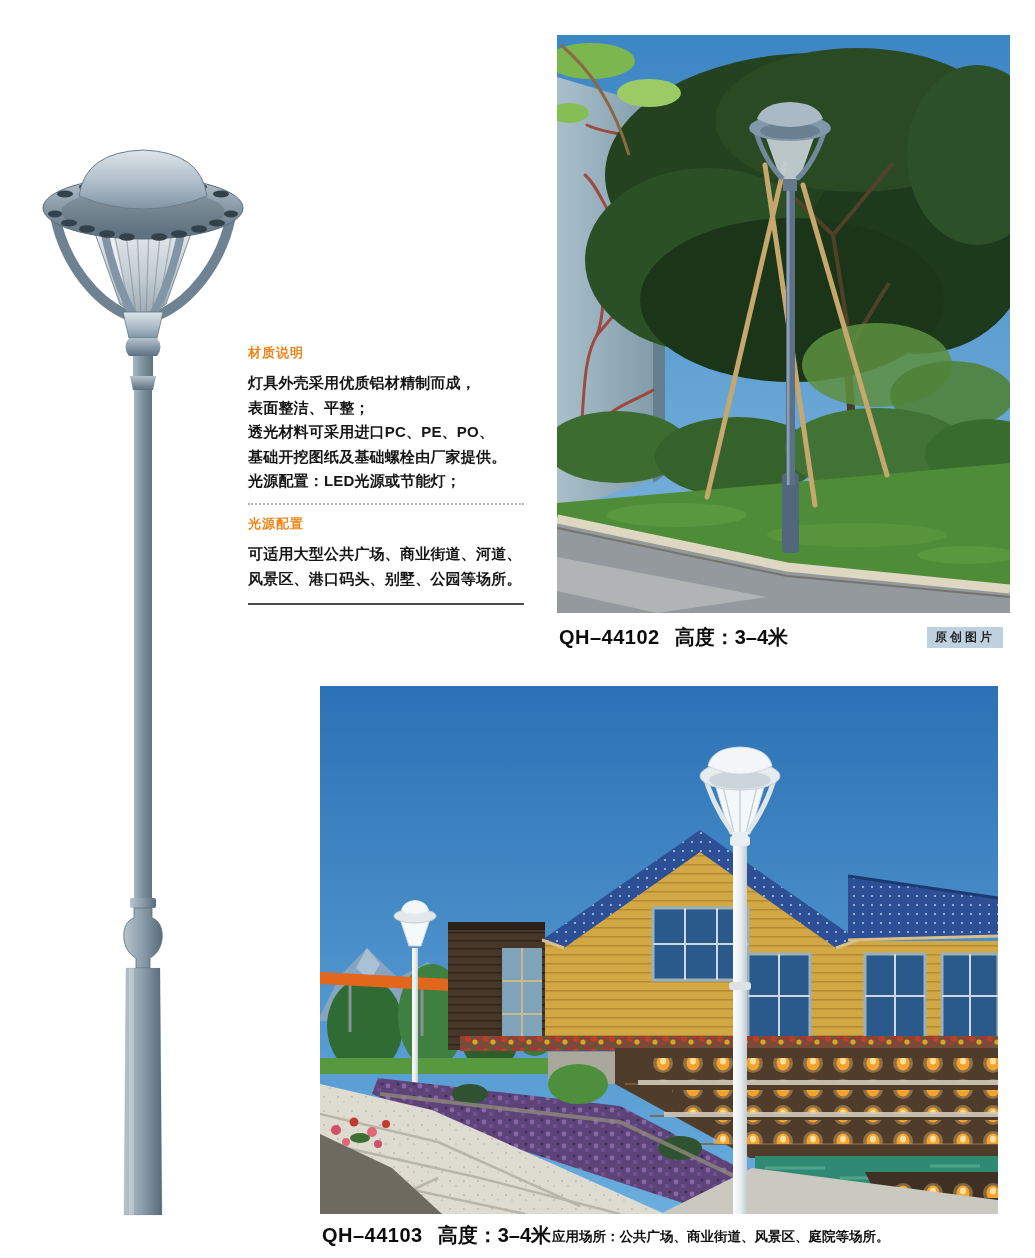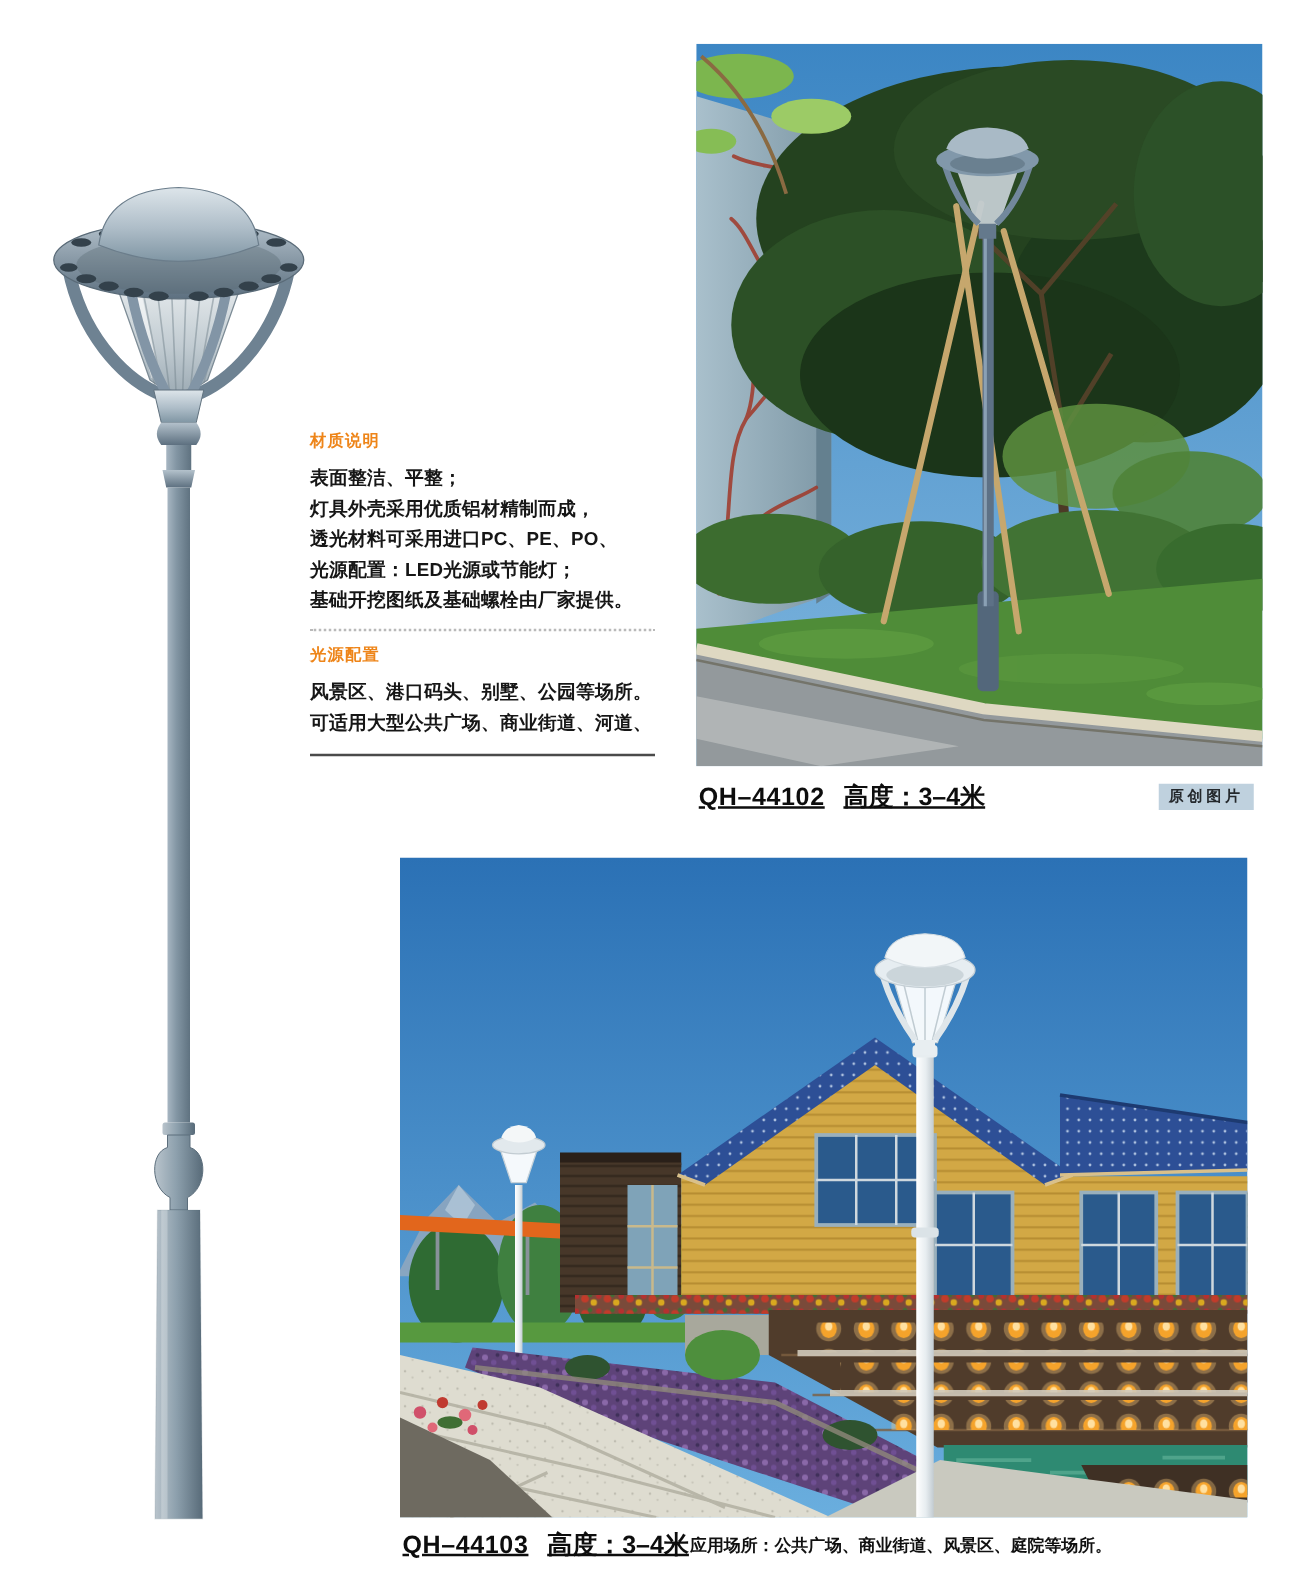--- a/index.html
+++ b/index.html
@@ -18,21 +18,21 @@
   .solid-rule{border:none;border-top:2px solid #4a4a4a;margin:12px 0 0 0;}
   
   .photo-top{position:absolute;left:557px;top:35px;}
   .photo-bottom{position:absolute;left:320px;top:686px;}
   .badge{
     position:absolute;left:927px;top:589px;width:76px;height:21px;
     background:rgba(186,205,219,0.92);color:#24282c;font-size:12px;font-weight:bold;
     display:flex;align-items:center;justify-content:center;letter-spacing:3px;margin-top:38px;
   }
   
-  .caption{position:absolute;font-weight:bold;color:#0d0d0d;font-size:20px;white-space:nowrap;text-decoration:underline;}
+  .caption{position:absolute;font-weight:bold;color:#0d0d0d;font-size:20px;white-space:nowrap;}
   .caption .model{letter-spacing:0.5px;}
   .caption .height{margin-left:15px;}
   .cap-44101{left:62px;top:1222px;}
   .cap-44102{left:559px;top:624px;}
   .cap-44103{left:322px;top:1222px;}
   .caption-note{
     position:absolute;left:552px;top:1228px;font-size:13.5px;font-weight:bold;color:#101010;white-space:nowrap;
   }
 </style>
 </head>
@@ -126,29 +126,29 @@
       <rect x="95" y="760" width="26" height="10" rx="2" fill="url(#gPoleLow)"></rect>
       <path d="M99,770 L117,770 L117,780 C131,784 131,812 115,820 L115,830 L101,830 L101,820 C85,812 85,784 99,780 Z" fill="url(#gPoleLow)" stroke="#5c6e7c" stroke-width="0.8"></path>
     </g>
 
     <path d="M91,830 L125,830 L127,1077 L89,1077 Z" fill="url(#gPoleLow)" stroke="#56697727" stroke-width="1"></path>
     <rect x="94" y="830" width="5" height="247" fill="#ffffff" opacity="0.25"></rect>
   </svg>
 
   <div class="specs">
     <div class="spec-title">材质说明</div>
+    <div class="spec-line">灯具外壳采用优质铝材精制而成，</div>
     <div class="spec-line">表面整洁、平整；</div>
-    <div class="spec-line">灯具外壳采用优质铝材精制而成，</div>
     <div class="spec-line">透光材料可采用进口PC、PE、PO、</div>
+    <div class="spec-line">基础开挖图纸及基础螺栓由厂家提供。</div>
     <div class="spec-line">光源配置：LED光源或节能灯；</div>
-    <div class="spec-line">基础开挖图纸及基础螺栓由厂家提供。</div>
     <hr class="dotted-divider">
     <div class="spec-title">光源配置</div>
+    <div class="spec-line">可适用大型公共广场、商业街道、河道、</div>
     <div class="spec-line">风景区、港口码头、别墅、公园等场所。</div>
-    <div class="spec-line">可适用大型公共广场、商业街道、河道、</div>
     <hr class="solid-rule">
   </div>
 
   <svg class="photo-top" width="453" height="578" viewBox="0 0 453 578">
     <defs>
       <linearGradient id="gSky1" x1="0" y1="0" x2="0" y2="1">
         <stop offset="0" stop-color="#3c86c4"></stop>
           <stop offset="1" stop-color="#7fb6de"></stop>
       </linearGradient>
       <linearGradient id="gWall" x1="0" y1="0" x2="1" y2="0">

